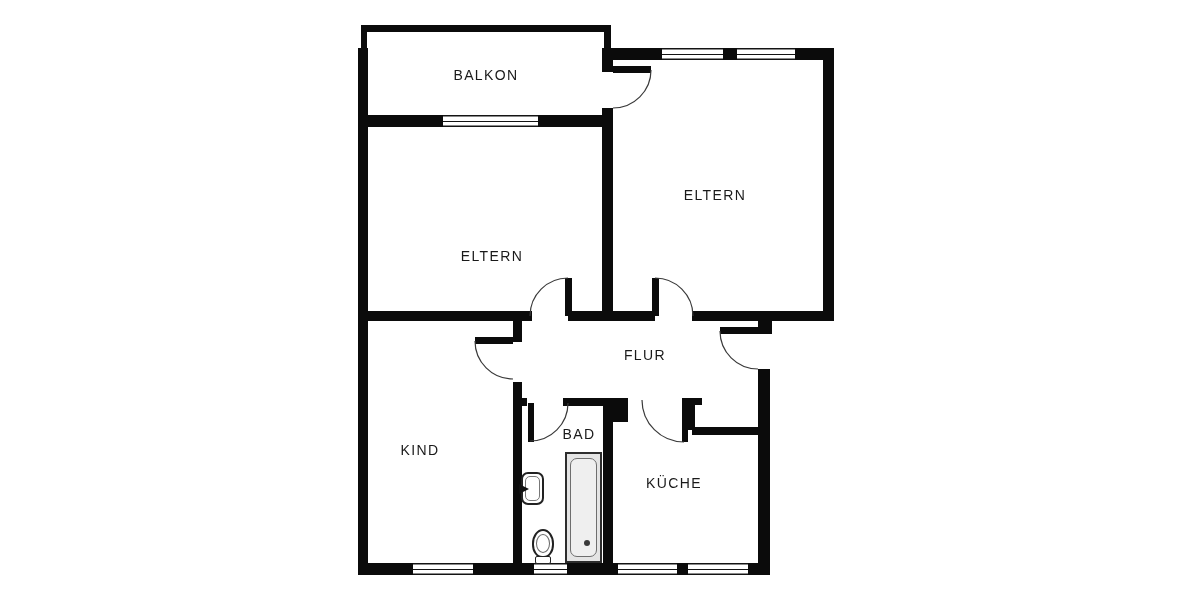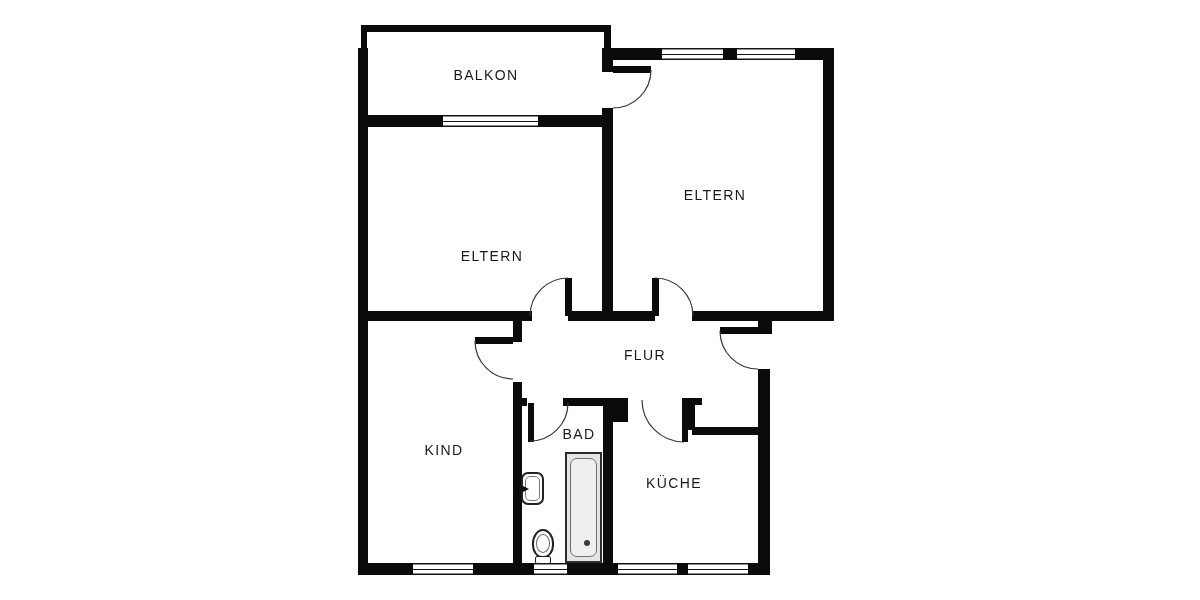--- a/index.html
+++ b/index.html
@@ -124,17 +124,17 @@
   <div class="faucet"></div>
   <div class="toilet-bowl">
     <div class="toilet-inner"></div>
   </div>
   <div class="toilet-base"></div>
 
   <div class="room-label" style="left:486px;top:75px;">BALKON</div>
   <div class="room-label" style="left:492px;top:212px;margin-top:44px;">ELTERN</div>
   <div class="room-label" style="left:715px;top:195px;">ELTERN</div>
   <div class="room-label" style="left:645px;top:355px;">FLUR</div>
-  <div class="room-label" style="left:444px;top:450px;">KIND</div>
+  <div class="room-label" style="left:420px;top:450px;">KIND</div>
   <div class="room-label" style="left:579px;top:434px;">BAD</div>
   <div class="room-label" style="left:674px;top:483px;">KÜCHE</div>
 
 </div>
 
 </body></html>

